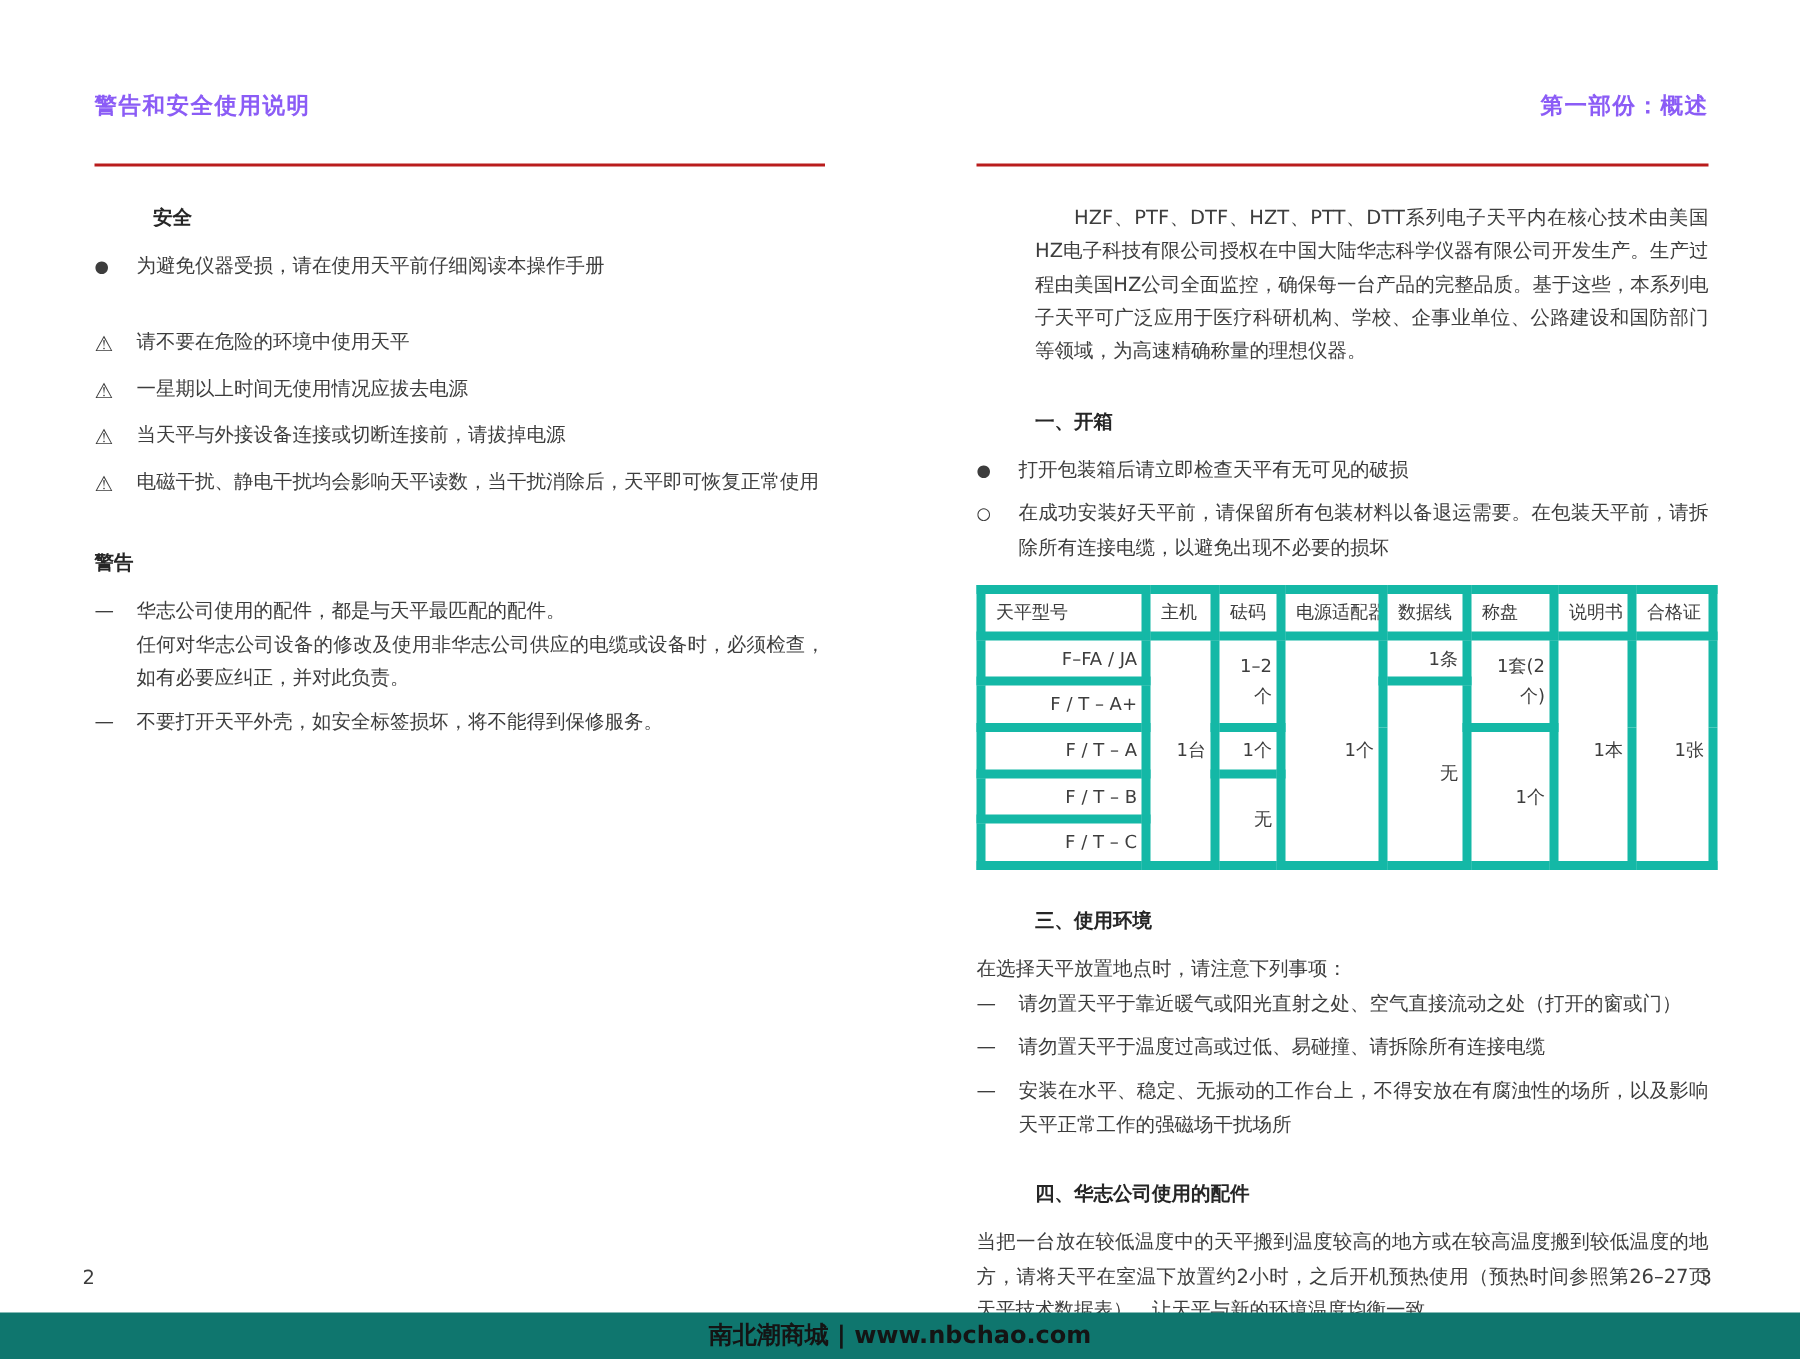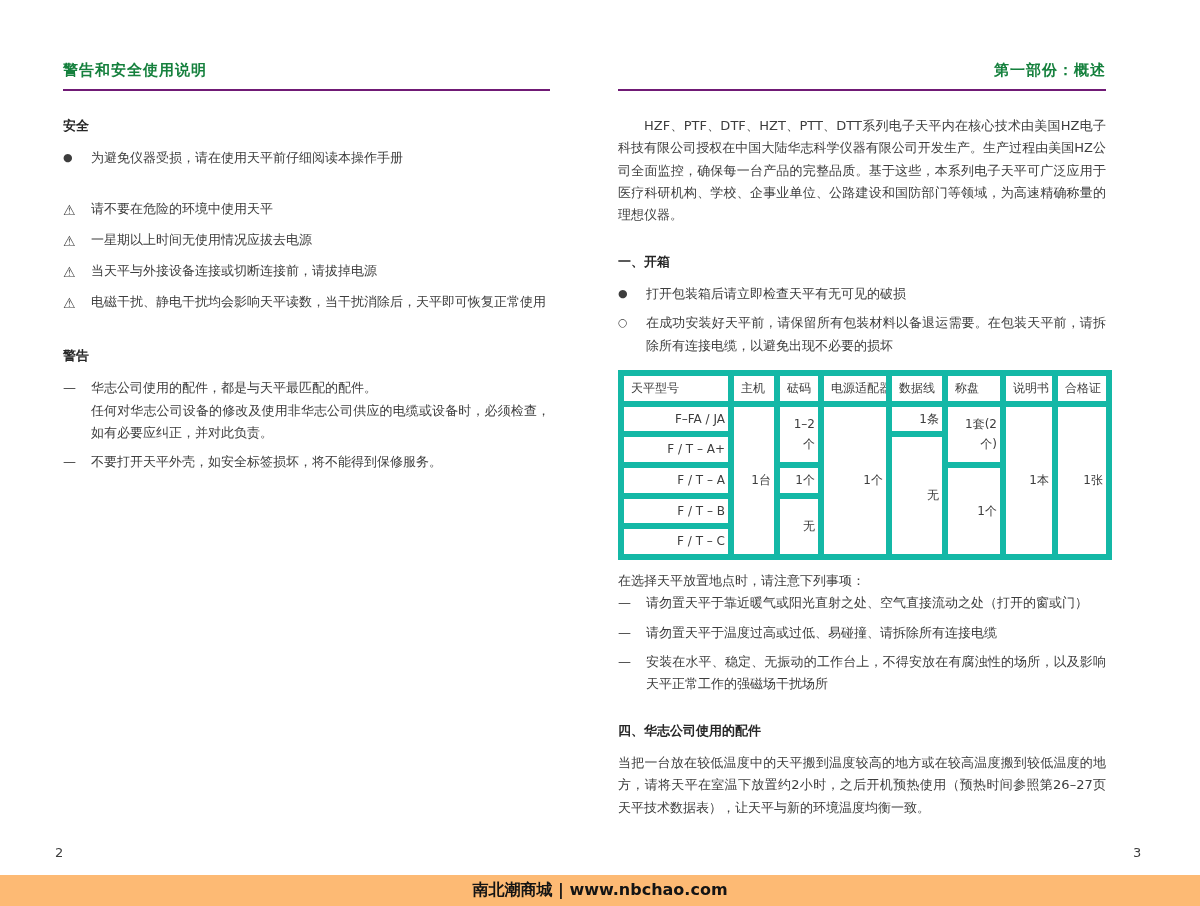--- a/index.html
+++ b/index.html
@@ -4,31 +4,31 @@
 <style>
   * { margin:0; padding:0; box-sizing:border-box; }
   html,body { background:#ffffff; }
   body {
     width:1200px; height:906px; position:relative; overflow:hidden;
     font-family:"DejaVu Sans","Liberation Sans",sans-serif;
     color:#3d3d3d;
   }
   .col { position:absolute; top:58px; font-size:13px; line-height:1.72; }
   .col-left  { left:63px;  width:487px; }
-  .col-right { left:618px; width:488px; }
+  .col-right { left:651px; width:488px; }
 
   .page-header {
-    font-size:15px; font-weight:bold; color:#15803d;
-    padding-bottom:5px; border-bottom:2px solid #701a75; letter-spacing:1px;
+    font-size:15px; font-weight:bold; color:#8b5cf6;
+    padding-bottom:25px; border-bottom:2px solid #b91c1c; letter-spacing:1px;
   }
   .page-header.align-right { text-align:right; }
 
   .sec-title { font-weight:bold; color:#262626; }
   .mt-sm { margin-top:10px; }
-  .mt-md { margin-top:24px; }
+  .mt-md { margin-top:24px;margin-left:39px; }
   .mt-lg { margin-top:30px; }
 
   .para { text-align:justify; }
   .indent { text-indent:2em; }
 
   .li { display:flex; align-items:flex-start; }
   .li + .li { margin-top:7px; }
   .li .marker { width:28px; flex:0 0 28px; text-align:left; }
   .li .marker.small-dot { font-size:11px; padding-top:2px; }
   .li .marker.warn { font-size:14px; }
@@ -48,21 +48,21 @@
   .pack-table th { text-align:left; padding-left:7px; white-space:nowrap; }
   .pack-table td { text-align:right; }
   .pack-table td.model { text-align:right; white-space:nowrap; }
 
   .pagenum { position:absolute; font-size:13px; color:#3d3d3d; }
   .pagenum-left  { left:55px;  top:845px; }
   .pagenum-right { left:1133px; top:845px; }
 
   .footer-bar {
     position:absolute; left:0; bottom:0; width:1200px; height:31px;
-    background:#fdba74; display:flex; align-items:center; justify-content:center;
+    background:#0f766e; display:flex; align-items:center; justify-content:center;
     font-size:16px; font-weight:bold; color:#141414;
   }
 </style>
 </head>
 <body>
 
 <div class="col col-left">
   <div class="page-header">警告和安全使用说明</div>
 
   <div class="sec-title mt-md">安全</div>
@@ -164,20 +164,21 @@
     <tr>
       <td class="model">F / T – B</td>
       <td rowspan="2">无</td>
     </tr>
     <tr>
       <td class="model">F / T – C</td>
     </tr>
   </tbody>
     </table>
 
+  <div class="sec-title mt-md">三、使用环境</div>
   <div class="para mt-sm">在选择天平放置地点时，请注意下列事项：</div>
   <div class="li">
     <span class="marker">—</span>
     <span class="li-text">请勿置天平于靠近暖气或阳光直射之处、空气直接流动之处（打开的窗或门）</span>
   </div>
   <div class="li">
     <span class="marker">—</span>
     <span class="li-text">请勿置天平于温度过高或过低、易碰撞、请拆除所有连接电缆</span>
   </div>
   <div class="li">

